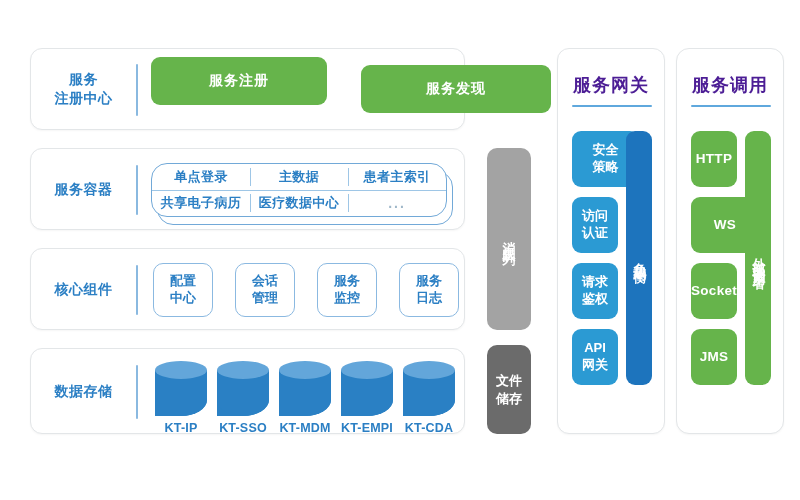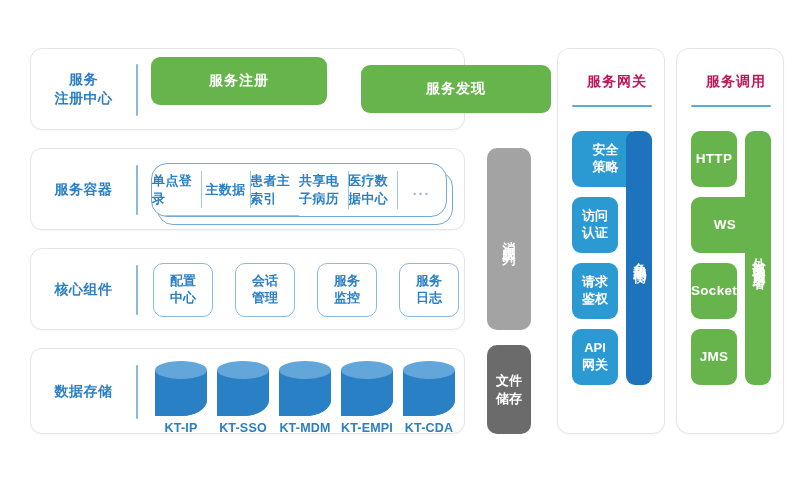--- a/index.html
+++ b/index.html
@@ -63,21 +63,21 @@
     position:absolute;
     border:1.4px solid #72a9d8;
     border-radius:16px;
     background:#ffffff;
     box-sizing:border-box;
     overflow:hidden;
   }
   .grid-table{
     position:absolute;
     left:0;top:0;width:100%;height:100%;
-    display:flex;flex-direction:row;
+    display:flex;flex-direction:column;
   }
   .grid-row{
     flex:1;
     display:flex;
     position:relative;
   }
   .grid-row.top{border-bottom:1.4px solid #9ec6e6;}
   .grid-cell{
     flex:1;
     display:flex;align-items:center;justify-content:center;
@@ -157,24 +157,24 @@
     line-height:1;
   }
   .gray-block.fs{
     background:#6b6b6b;
     line-height:1.35;
   }
 
   
   .col-title{
     position:absolute;
-    left:6px;top:24px;width:100%;
-    text-align:center;
-    color:#be185d;
-    font-size:14px;
+    left:0;top:24px;width:100%;
+    text-align:center;
+    color:#4c1d95;
+    font-size:18px;
     font-weight:bold;
     letter-spacing:1px;
   }
   .col-divider{
     position:absolute;
     height:2px;
     background:#5fa8dd;
     border-radius:1px;
   }
   .chip{

